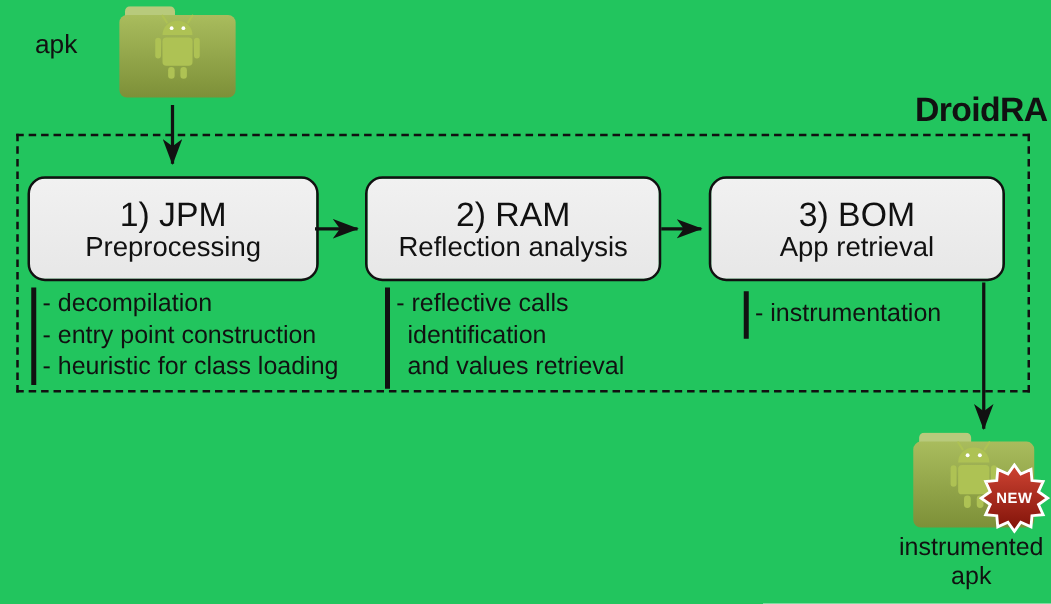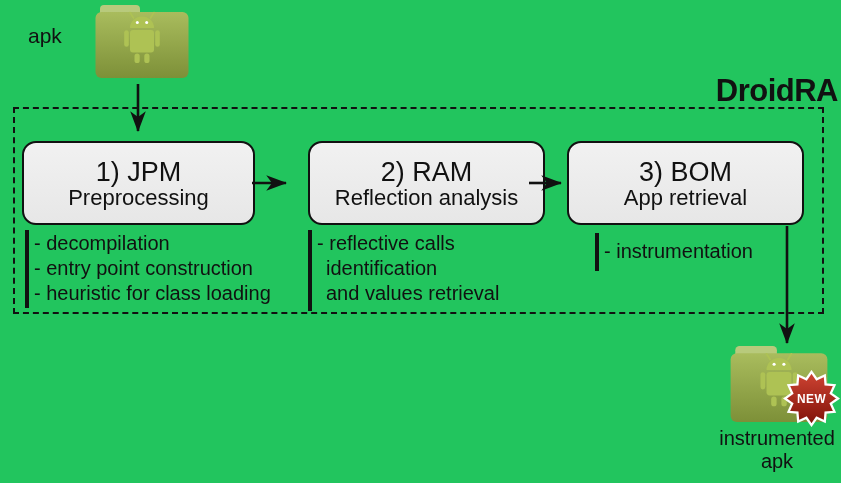--- a/index.html
+++ b/index.html
@@ -34,36 +34,36 @@
   
   .boundary{
     left:13px;top:107px;
     width:811px;height:207px;
     border:2px dashed #111;
     box-sizing:border-box;
   }
   .system-label{
     left:640px;top:73px;width:198px;
     text-align:right;
-    font-size:31px;font-weight:bold;
+    font-size:27px;font-weight:bold;
     letter-spacing:-0.5px;
   }
 
   
   .module{
     top:141px;height:84px;
     box-sizing:border-box;
     background:linear-gradient(180deg,#f1f1f1 0%,#e7e7e7 100%);
     border:2.5px solid #111;
     border-radius:14px;
     display:flex;flex-direction:column;
     align-items:center;justify-content:center;
   }
   .module-1{left:22px;width:233px;}
-  .module-2{left:292px;width:237px;margin-left:16px;}
+  .module-2{left:292px;width:237px;}
   .module-3{left:567px;width:237px;}
   .module-title{font-size:27px;line-height:30px;}
   .module-subtitle{font-size:22px;line-height:22px;}
 
   
   .tick{width:4px;background:#111;}
   .tick-1{left:25px;top:230px;height:78px;}
   .tick-2{left:308px;top:230px;height:81px;}
   .tick-3{left:595px;top:233px;height:38px;}
   .bullets{font-size:20px;line-height:25px;white-space:nowrap;}

